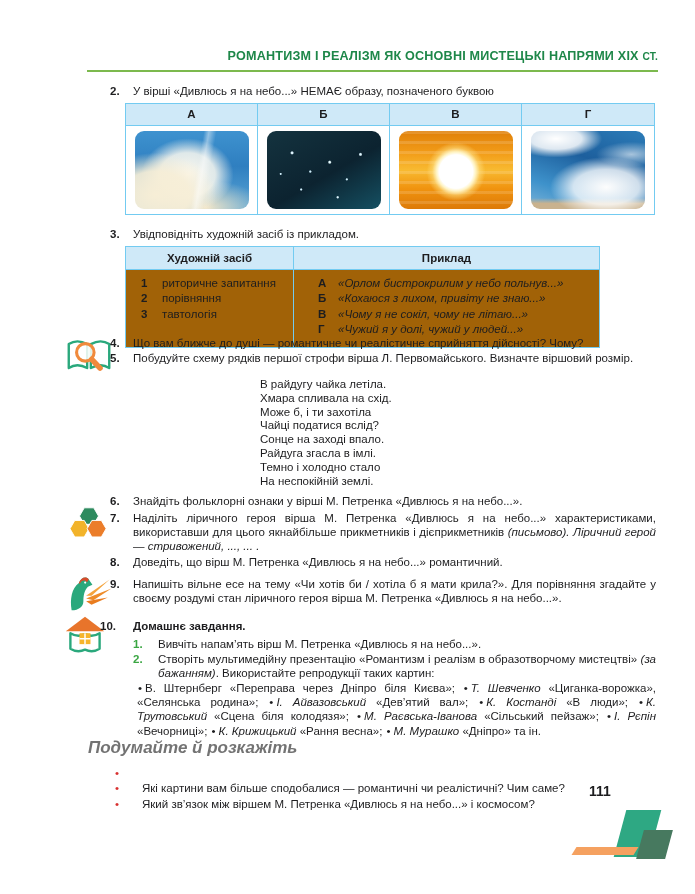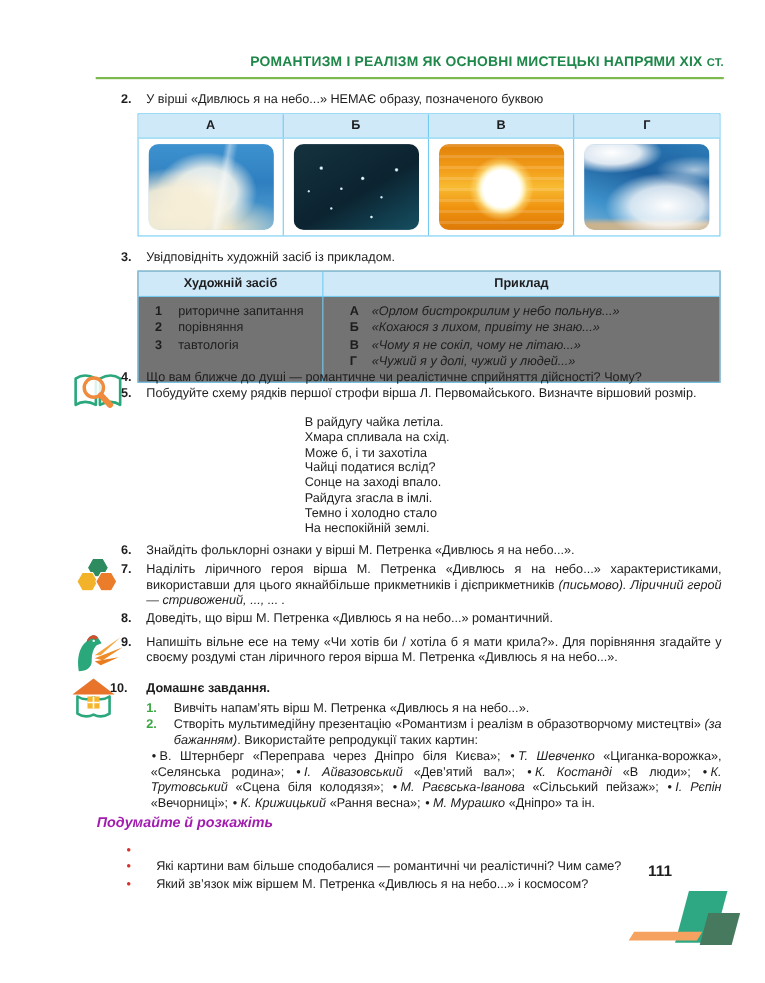--- a/index.html
+++ b/index.html
@@ -53,45 +53,45 @@
     repeating-linear-gradient(180deg, rgba(255,255,255,.14) 0 3px, rgba(255,255,255,0) 3px 10px),
     linear-gradient(180deg,#e08009 0%,#f29c18 28%,#f8ba31 50%,#f0930f 74%,#dd7a08 100%);}
   .img-sea{background:
     radial-gradient(ellipse 64px 26px at 22% 10%, #ffffff 0%, rgba(255,255,255,.85) 40%, rgba(255,255,255,0) 72%),
     radial-gradient(ellipse 78px 42px at 66% 72%, #fdfdfd 0%, rgba(255,255,255,.78) 42%, rgba(255,255,255,0) 72%),
     radial-gradient(ellipse 50px 18px at 88% 30%, rgba(255,255,255,.6) 0%, rgba(255,255,255,0) 70%),
     linear-gradient(180deg, rgba(201,178,142,0) 86%, #c9b28e 93%),
     linear-gradient(200deg,#2c7cb8 0%,#1d5f9d 40%,#3e92cb 75%,#7db4d8 100%);}
 
   
-  .match-table{top:246px;left:125px;width:530px;border:1.5px solid #73cbf1;box-sizing:border-box;background:#737373;}
+  .match-table{top:246px;left:125px;width:475px;border:1.5px solid #73cbf1;box-sizing:border-box;background:#a16207;}
   .match-head{display:grid;grid-template-columns:168px 1fr;background:#cfe9f8;border-bottom:1.5px solid #73cbf1;}
   .match-head>div{text-align:center;font-weight:bold;padding:4px 0;}
   .match-head>div:first-child{border-right:1.5px solid #73cbf1;}
   .match-body{display:grid;grid-template-columns:168px 1fr;}
   .match-left{border-right:1.5px solid #73cbf1;padding:6px 4px 9px 15px;}
   .match-right{padding:6px 4px 9px 24px;}
   .mrow{line-height:15.4px;}
   .mnum{font-weight:bold;display:inline-block;width:21px;}
   .mlet{font-weight:bold;display:inline-block;width:20px;}
   .mex{font-style:italic;}
 
   
-  .poem{top:378px;left:277px;line-height:13.8px;}
+  .poem{top:378px;left:260px;line-height:13.8px;}
   .poem span{display:block;}
 
   
   .hw-head .qnum{width:33px;}
   .hw-item{left:133px;width:523px;display:flex;}
   .hw-num{color:#3aa642;font-weight:bold;width:25px;flex:none;}
   .paintings{top:681px;left:137px;width:519px;text-align:justify;line-height:14.2px;}
   .p-dot{margin:0 3px 0 1px;}
 
   
-  .think-title{top:741px;left:88px;color:#a21caf;font-weight:bold;font-style:italic;font-size:13px;}
+  .think-title{top:741px;left:88px;color:#737373;font-weight:bold;font-style:italic;font-size:17px;}
   .think-list{top:766px;left:113px;width:543px;}
   .think-row{display:flex;line-height:15.4px;}
   .think-dot{color:#d8302f;width:27px;flex:none;padding-left:2px;}
 
   
   .page-num{top:784px;left:580px;width:40px;text-align:center;font-weight:bold;font-size:14px;}
   .shape{position:absolute;}
   .shape-orange{left:574px;top:847px;width:62px;height:8px;background:#f5a160;transform:skewX(-32deg);}
   .shape-teal{left:620px;top:810px;width:35px;height:47px;background:#2ea883;transform:skewX(-15deg);}
   .shape-dark{left:640px;top:830px;width:29px;height:29px;background:#47795f;transform:skewX(-15deg);}

